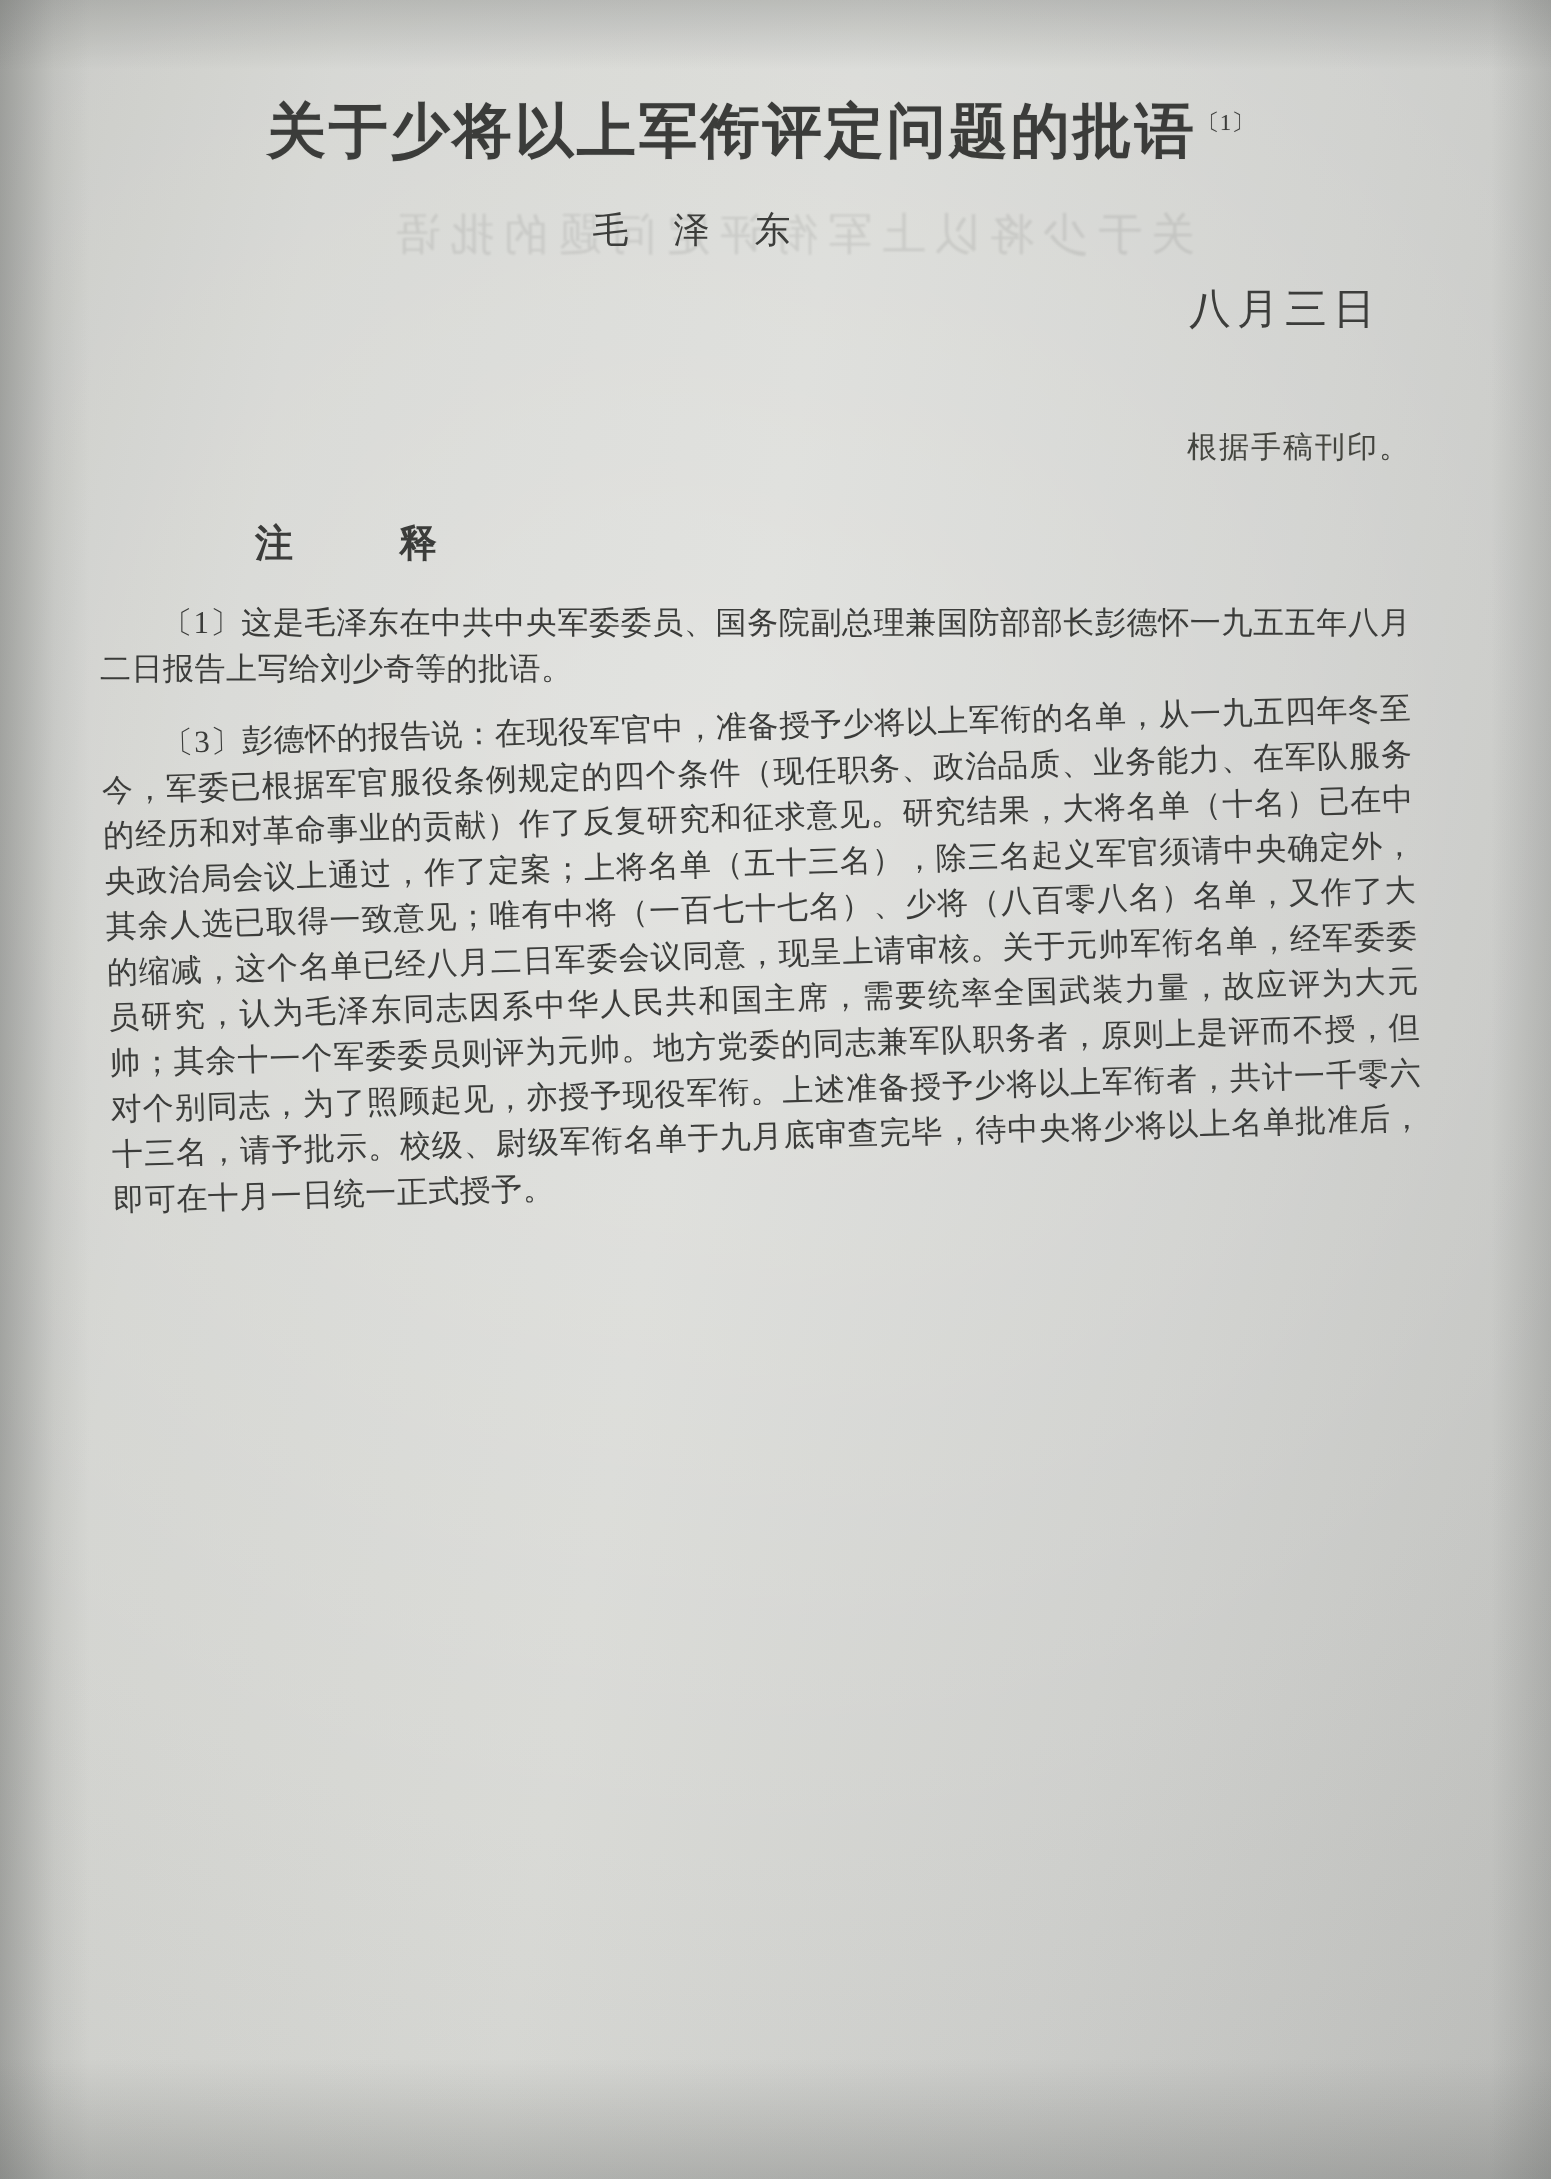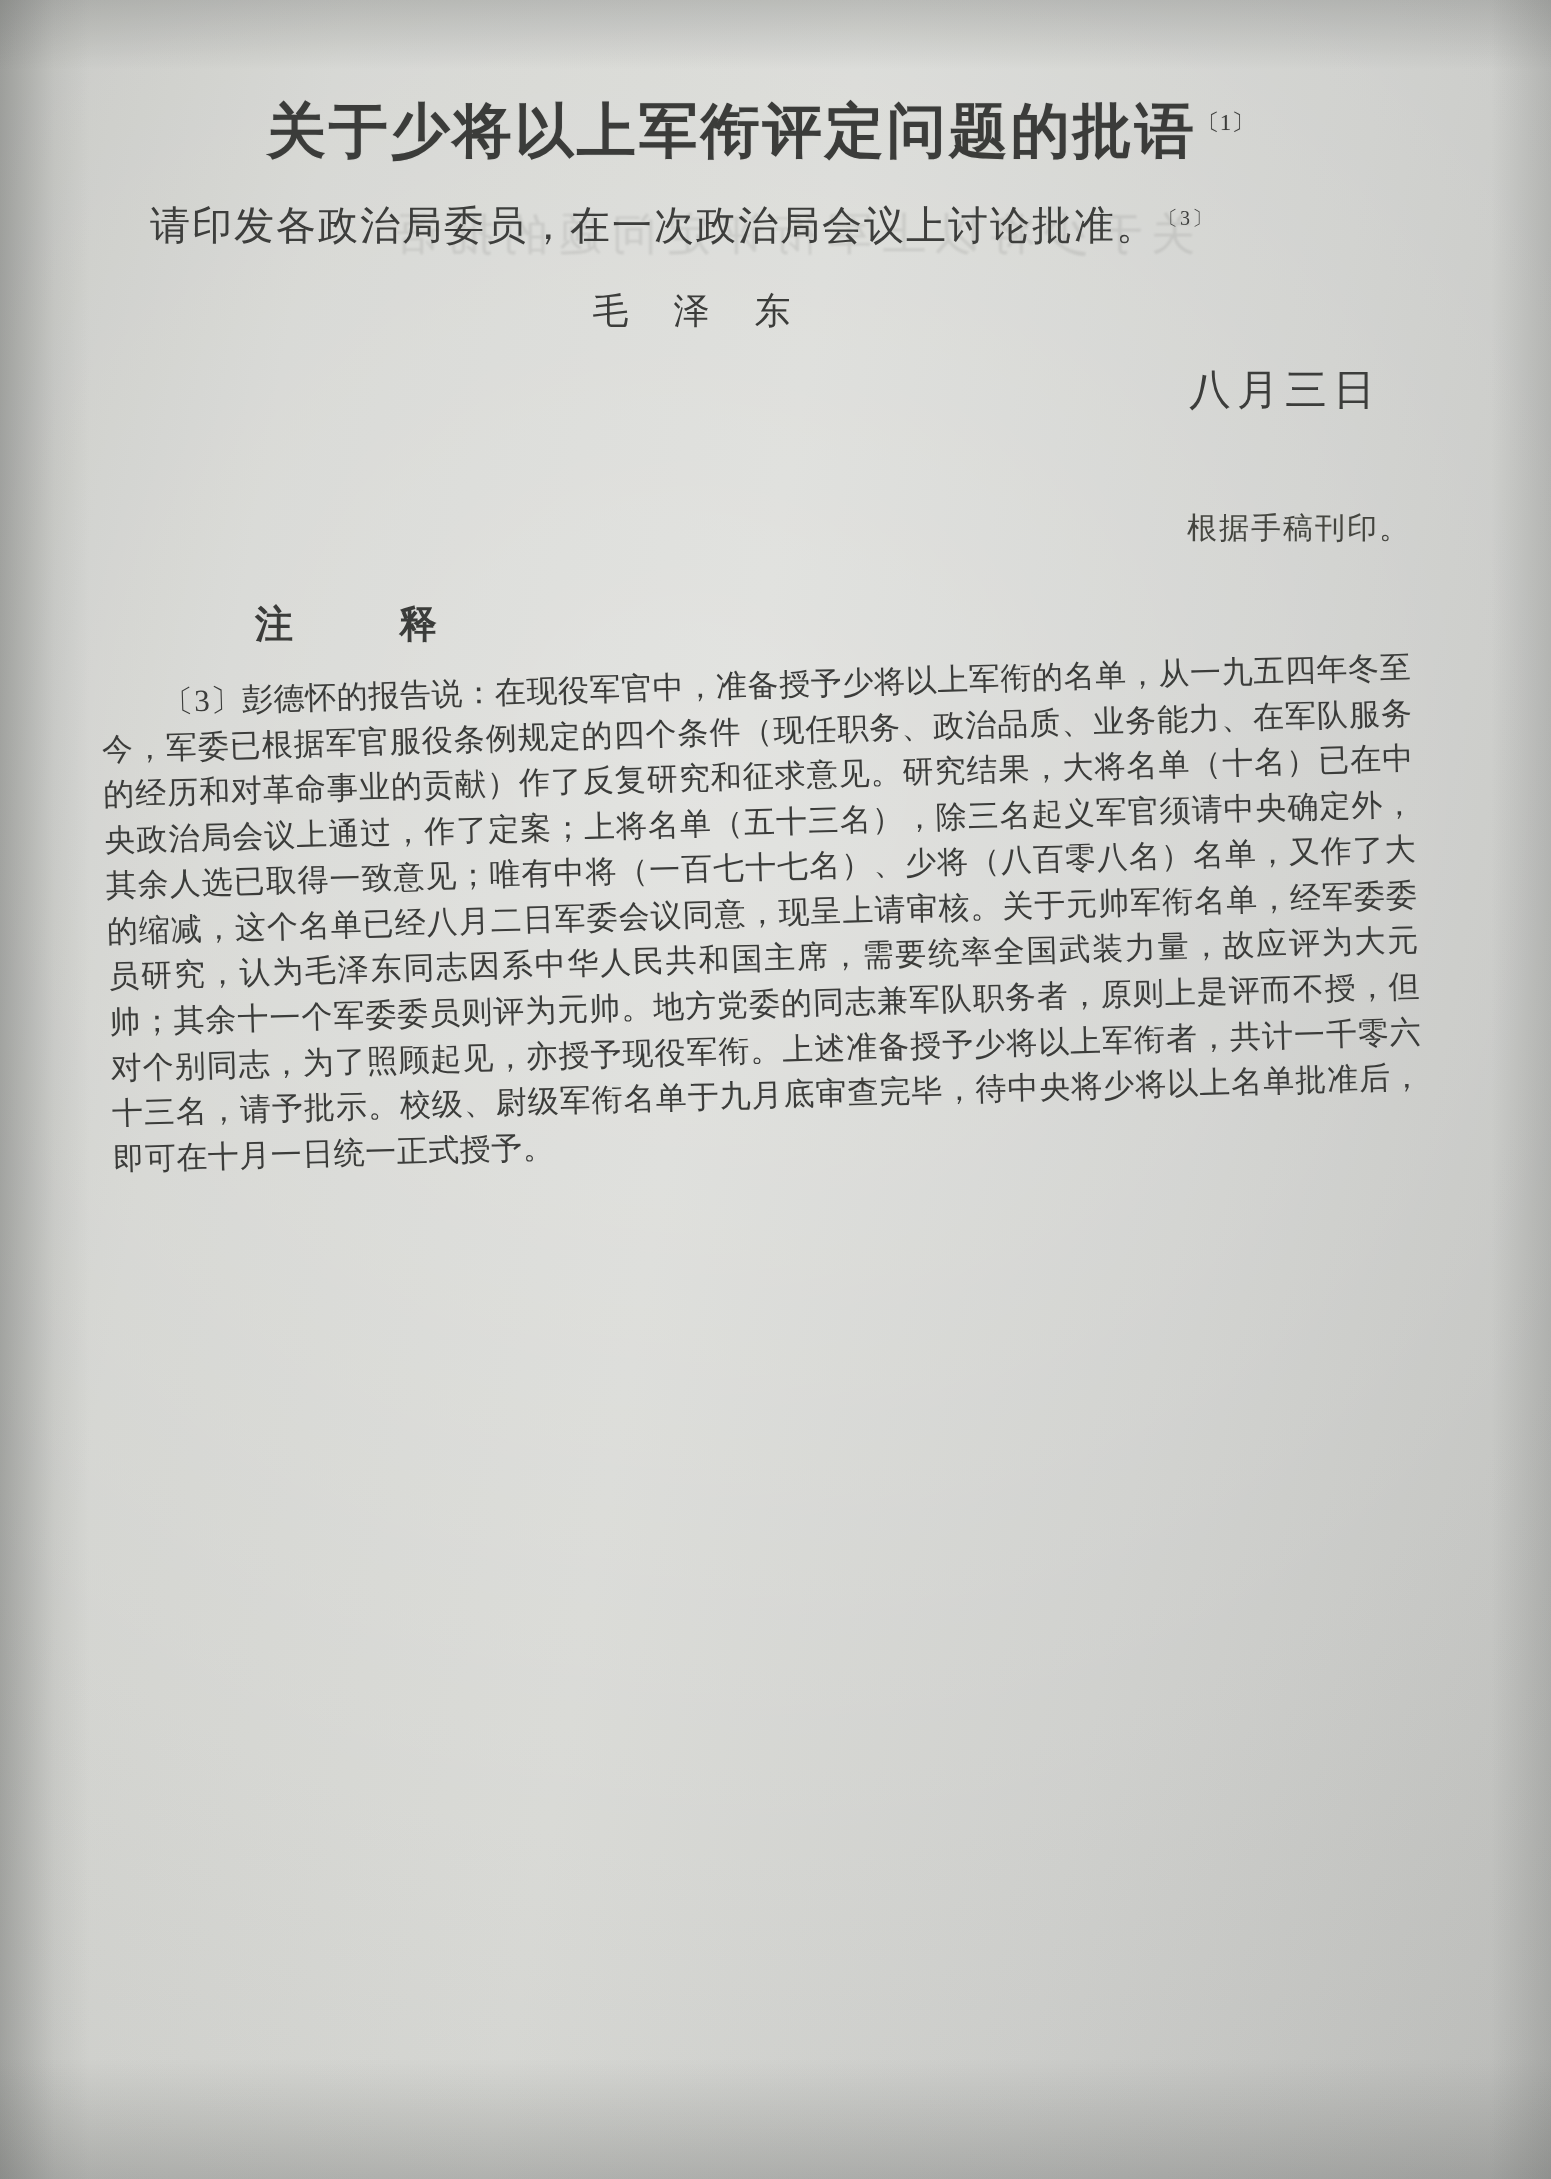--- a/index.html
+++ b/index.html
@@ -174,30 +174,30 @@
 
 <div class="page">
   <div class="bleed">关于少将以上军衔评定问题的批语</div>
 
   <div class="content">
 
     <h1 class="doc-title"><span>关于少将以上军衔评定问题的批语</span><span class="fn">〔1〕</span></h1>
 
 
 
-    <p class="body-line"><span>请印发各政治局委员，在一次政治局会议上讨论批准。</span><span class="fn">〔3〕</span></p>
 
     <div class="signature">毛 泽 东</div>
     <div class="sign-date">八月三日</div>
 
     <div class="source-note">根据手稿刊印。</div>
 
     <div class="notes-heading">注　释</div>
 
     <div class="notes">
+      <p class="note n1">〔1〕这是毛泽东在中共中央军委委员、国务院副总理兼国防部部长彭德怀一九五五年八月二日报告上写给刘少奇等的批语。</p>
       <p class="note n3">〔3〕彭德怀的报告说：在现役军官中，准备授予少将以上军衔的名单，从一九五四年冬至今，军委已根据军官服役条例规定的四个条件（现任职务、政治品质、业务能力、在军队服务的经历和对革命事业的贡献）作了反复研究和征求意见。研究结果，大将名单（十名）已在中央政治局会议上通过，作了定案；上将名单（五十三名），除三名起义军官须请中央确定外，其余人选已取得一致意见；唯有中将（一百七十七名）、少将（八百零八名）名单，又作了大的缩减，这个名单已经八月二日军委会议同意，现呈上请审核。关于元帅军衔名单，经军委委员研究，认为毛泽东同志因系中华人民共和国主席，需要统率全国武装力量，故应评为大元帅；其余十一个军委委员则评为元帅。地方党委的同志兼军队职务者，原则上是评而不授，但对个别同志，为了照顾起见，亦授予现役军衔。上述准备授予少将以上军衔者，共计一千零六十三名，请予批示。校级、尉级军衔名单于九月底审查完毕，待中央将少将以上名单批准后，即可在十月一日统一正式授予。</p>
     </div>
 
   </div>
 
   <div class="shadow-left"></div>
   <div class="shadow-top"></div>
   <div class="shadow-right"></div>
   <div class="shadow-bottom"></div>
 </div>

